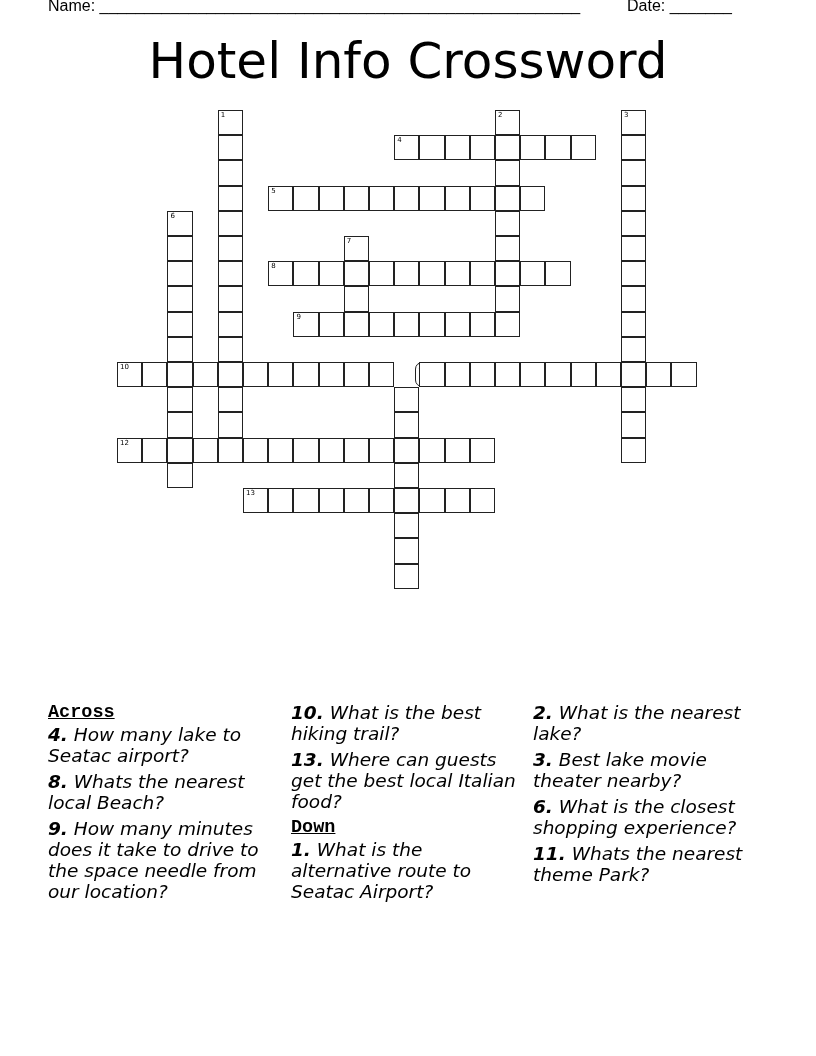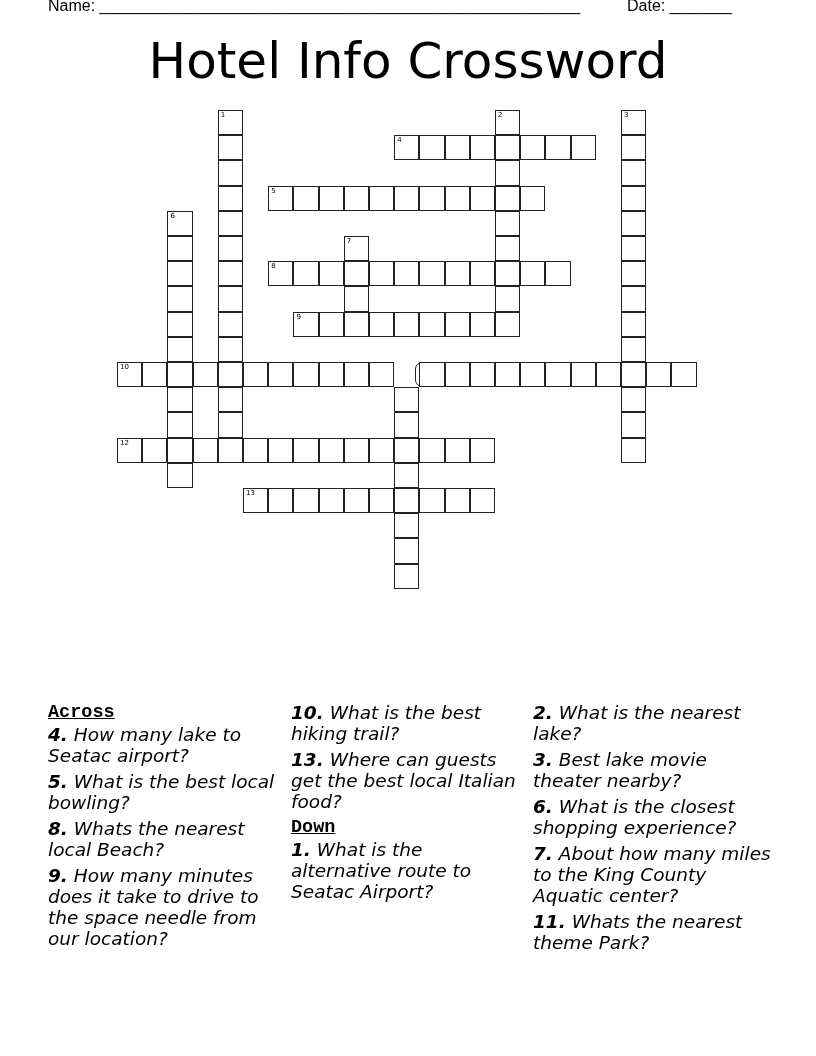--- a/index.html
+++ b/index.html
@@ -187,31 +187,29 @@
     <div class="cell" style="left: 343.8px; top: 488px;"></div>
     <div class="cell" style="left: 369px; top: 488px;"></div>
     <div class="cell" style="left: 419.4px; top: 488px;"></div>
     <div class="cell" style="left: 444.6px; top: 488px;"></div>
     <div class="cell" style="left: 469.8px; top: 488px;"></div>
   </div>
 
 <div class="clues col1">
   <span class="sec">Across</span>
   <div class="clue"><b>4.</b><span> How many lake to Seatac airport?</span></div>
-  <div class="clue"><b>5.</b><span> What is the best local bowling?</span></div>
   <div class="clue"><b>8.</b><span> Whats the nearest local Beach?</span></div>
   <div class="clue"><b>9.</b><span> How many minutes does it take to drive to the space needle from our location?</span></div>
 </div>
 
 <div class="clues col2">
   <div class="clue"><b>10.</b><span> What is the best hiking trail?</span></div>
   <div class="clue"><b>13.</b><span> Where can guests get the best local Italian food?</span></div>
   <span class="sec">Down</span>
   <div class="clue"><b>1.</b><span> What is the alternative route to Seatac Airport?</span></div>
 </div>
 
 <div class="clues col3">
   <div class="clue"><b>2.</b><span> What is the nearest lake?</span></div>
   <div class="clue"><b>3.</b><span> Best lake movie theater nearby?</span></div>
   <div class="clue"><b>6.</b><span> What is the closest shopping experience?</span></div>
-  <div class="clue"><b>7.</b><span> About how many miles to the King County Aquatic center?</span></div>
   <div class="clue"><b>11.</b><span> Whats the nearest theme Park?</span></div>
 </div>
 
 </body></html>

